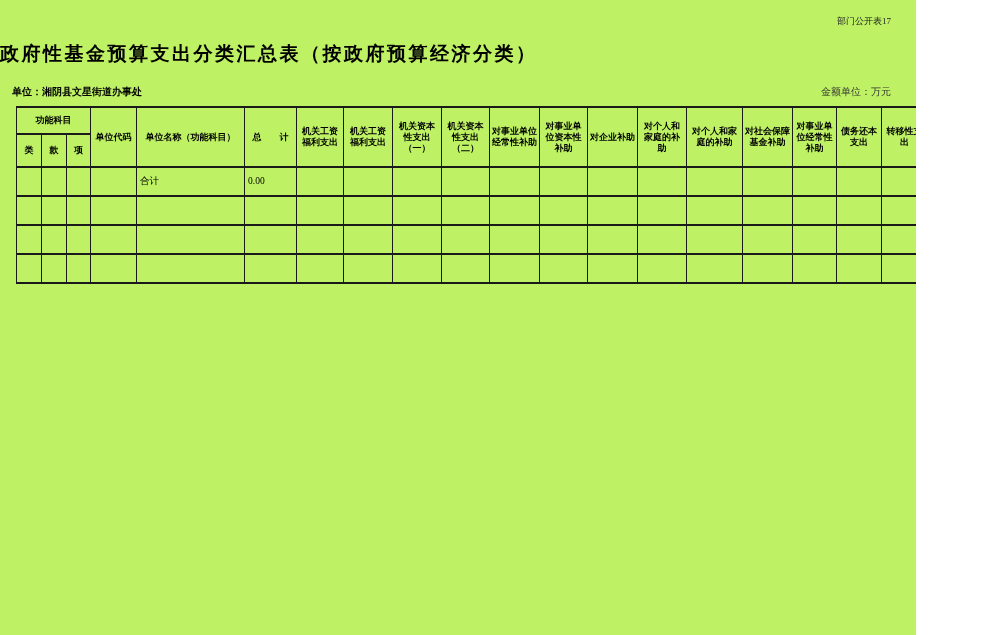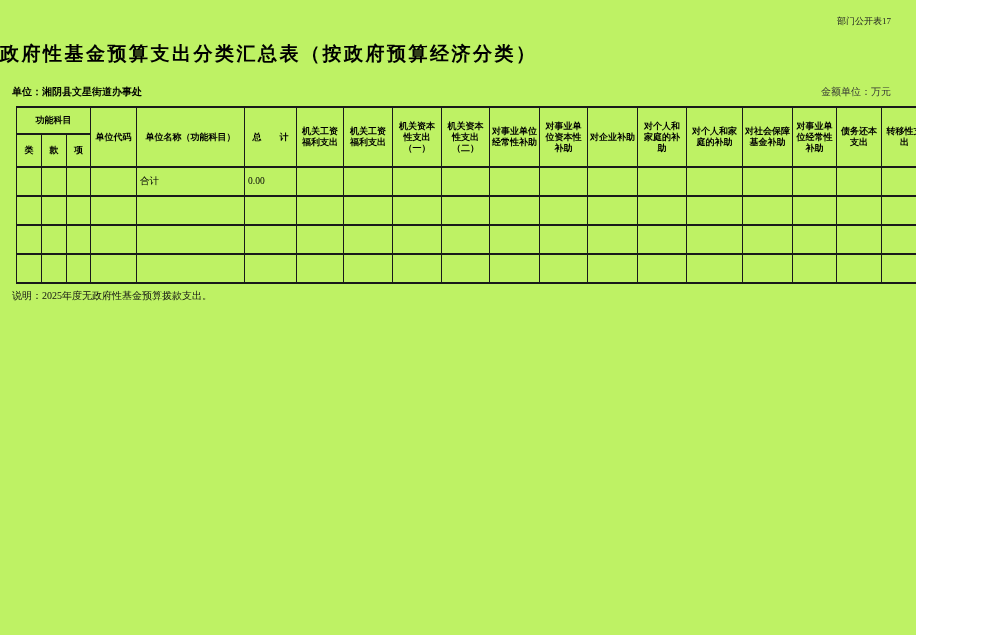--- a/index.html
+++ b/index.html
@@ -216,15 +216,14 @@
         <td></td>
         <td></td>
         <td></td>
         <td></td>
         <td></td>
         <td></td>
       </tr>
     </tbody>
   </table>
 
-  <div class="note">说明：2025年度无政府性基金预算拨款支出。</div>
 
 </div>
 
 </body></html>

